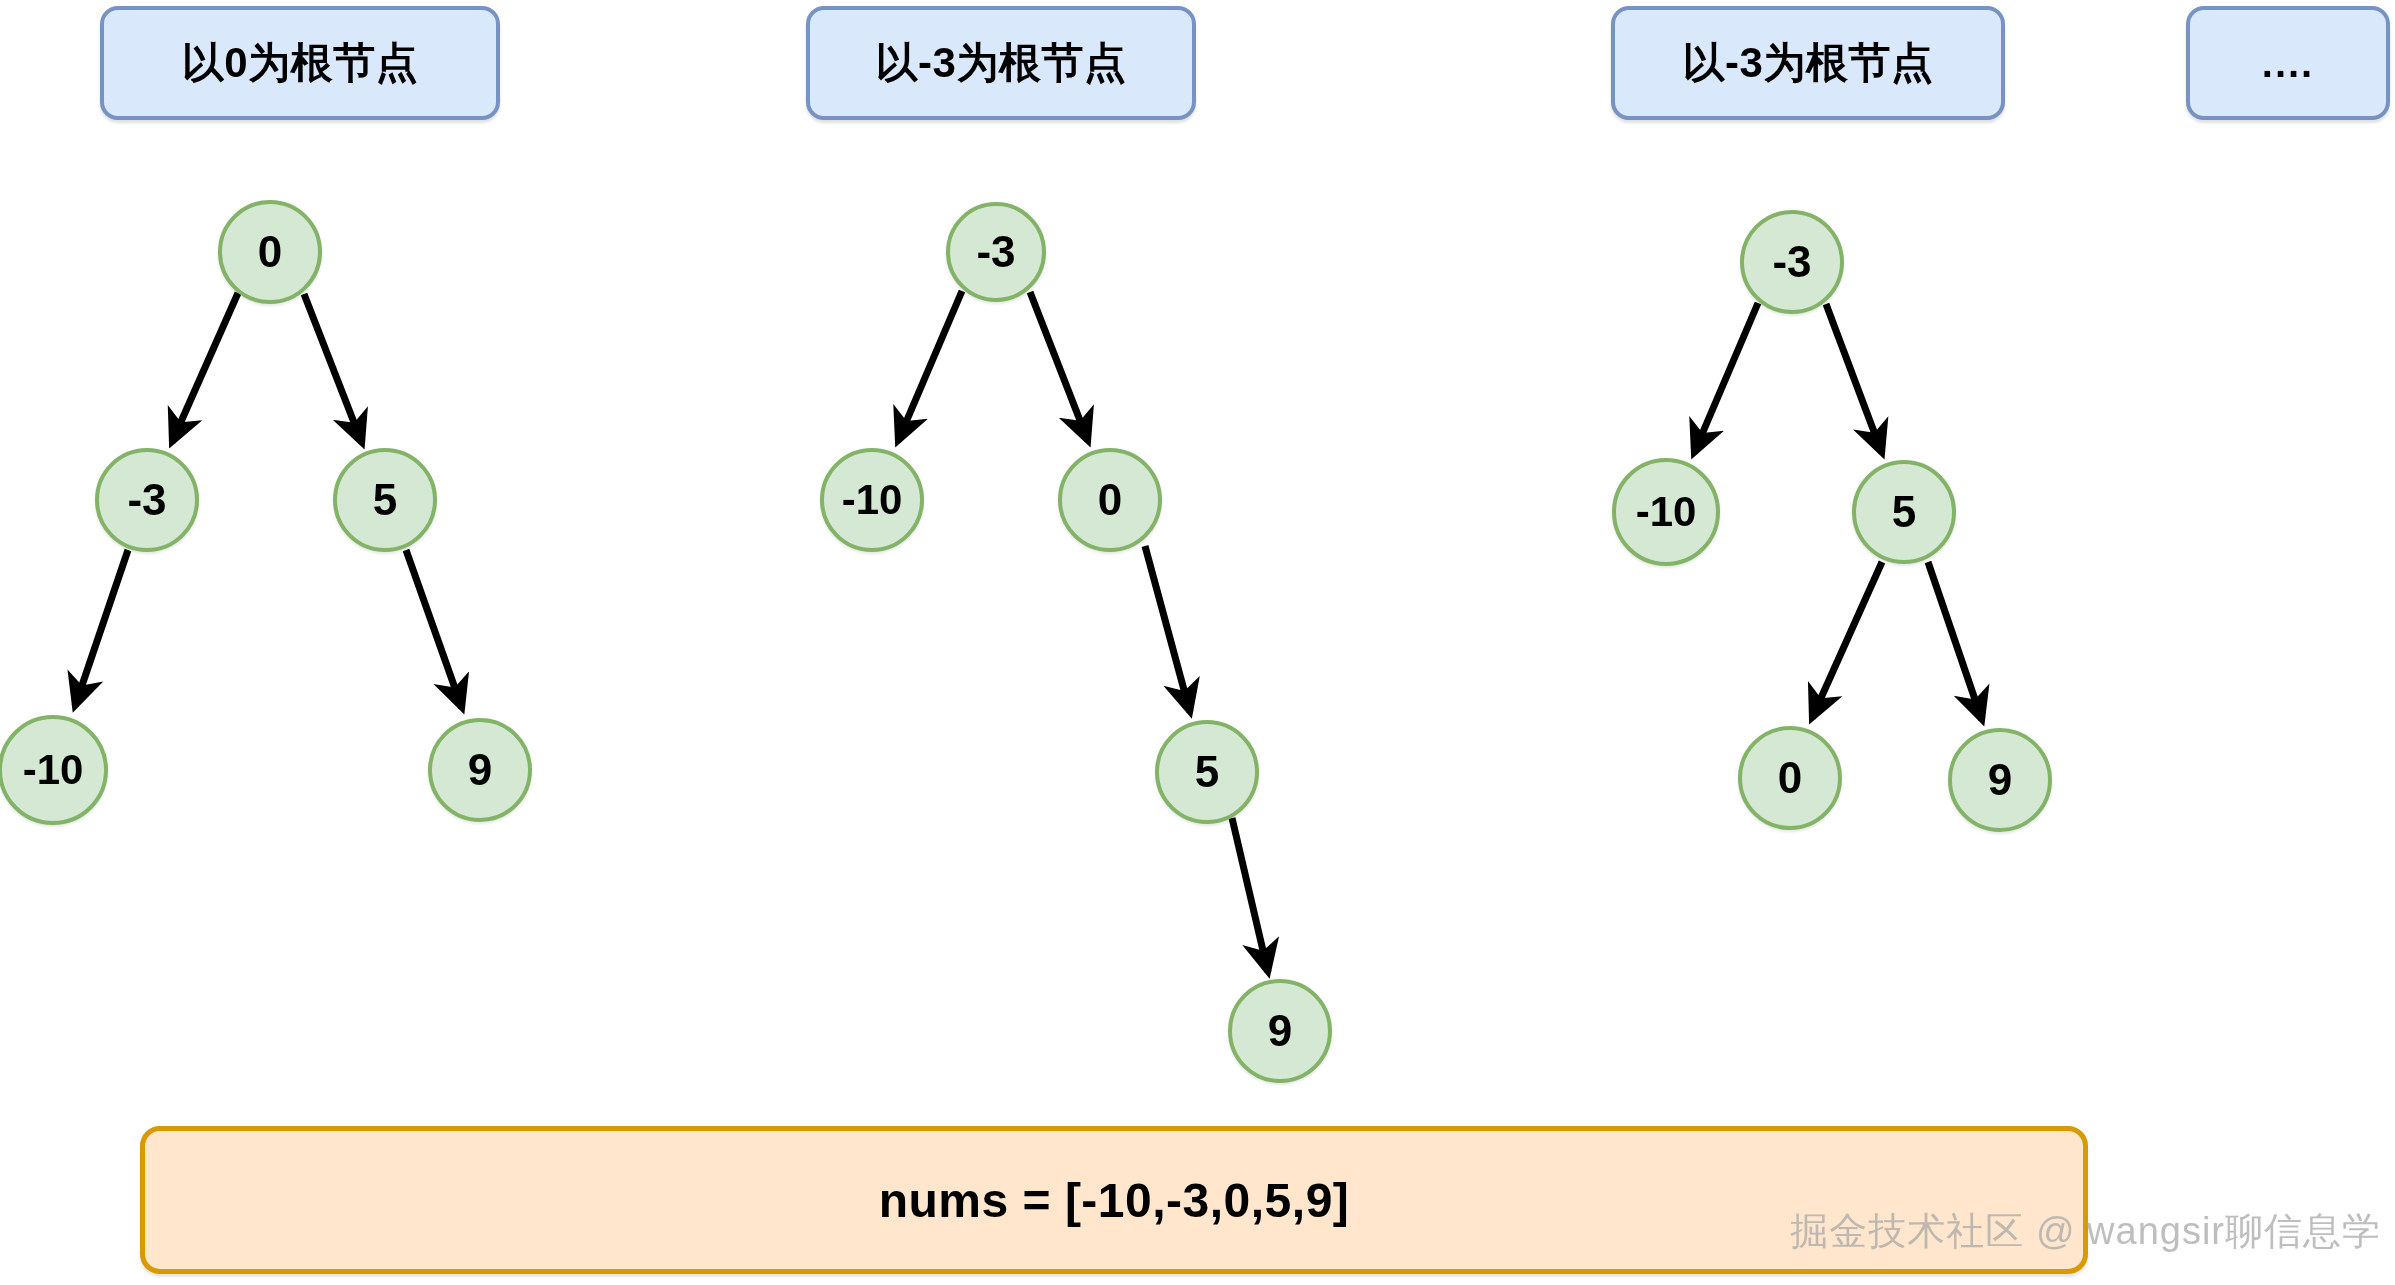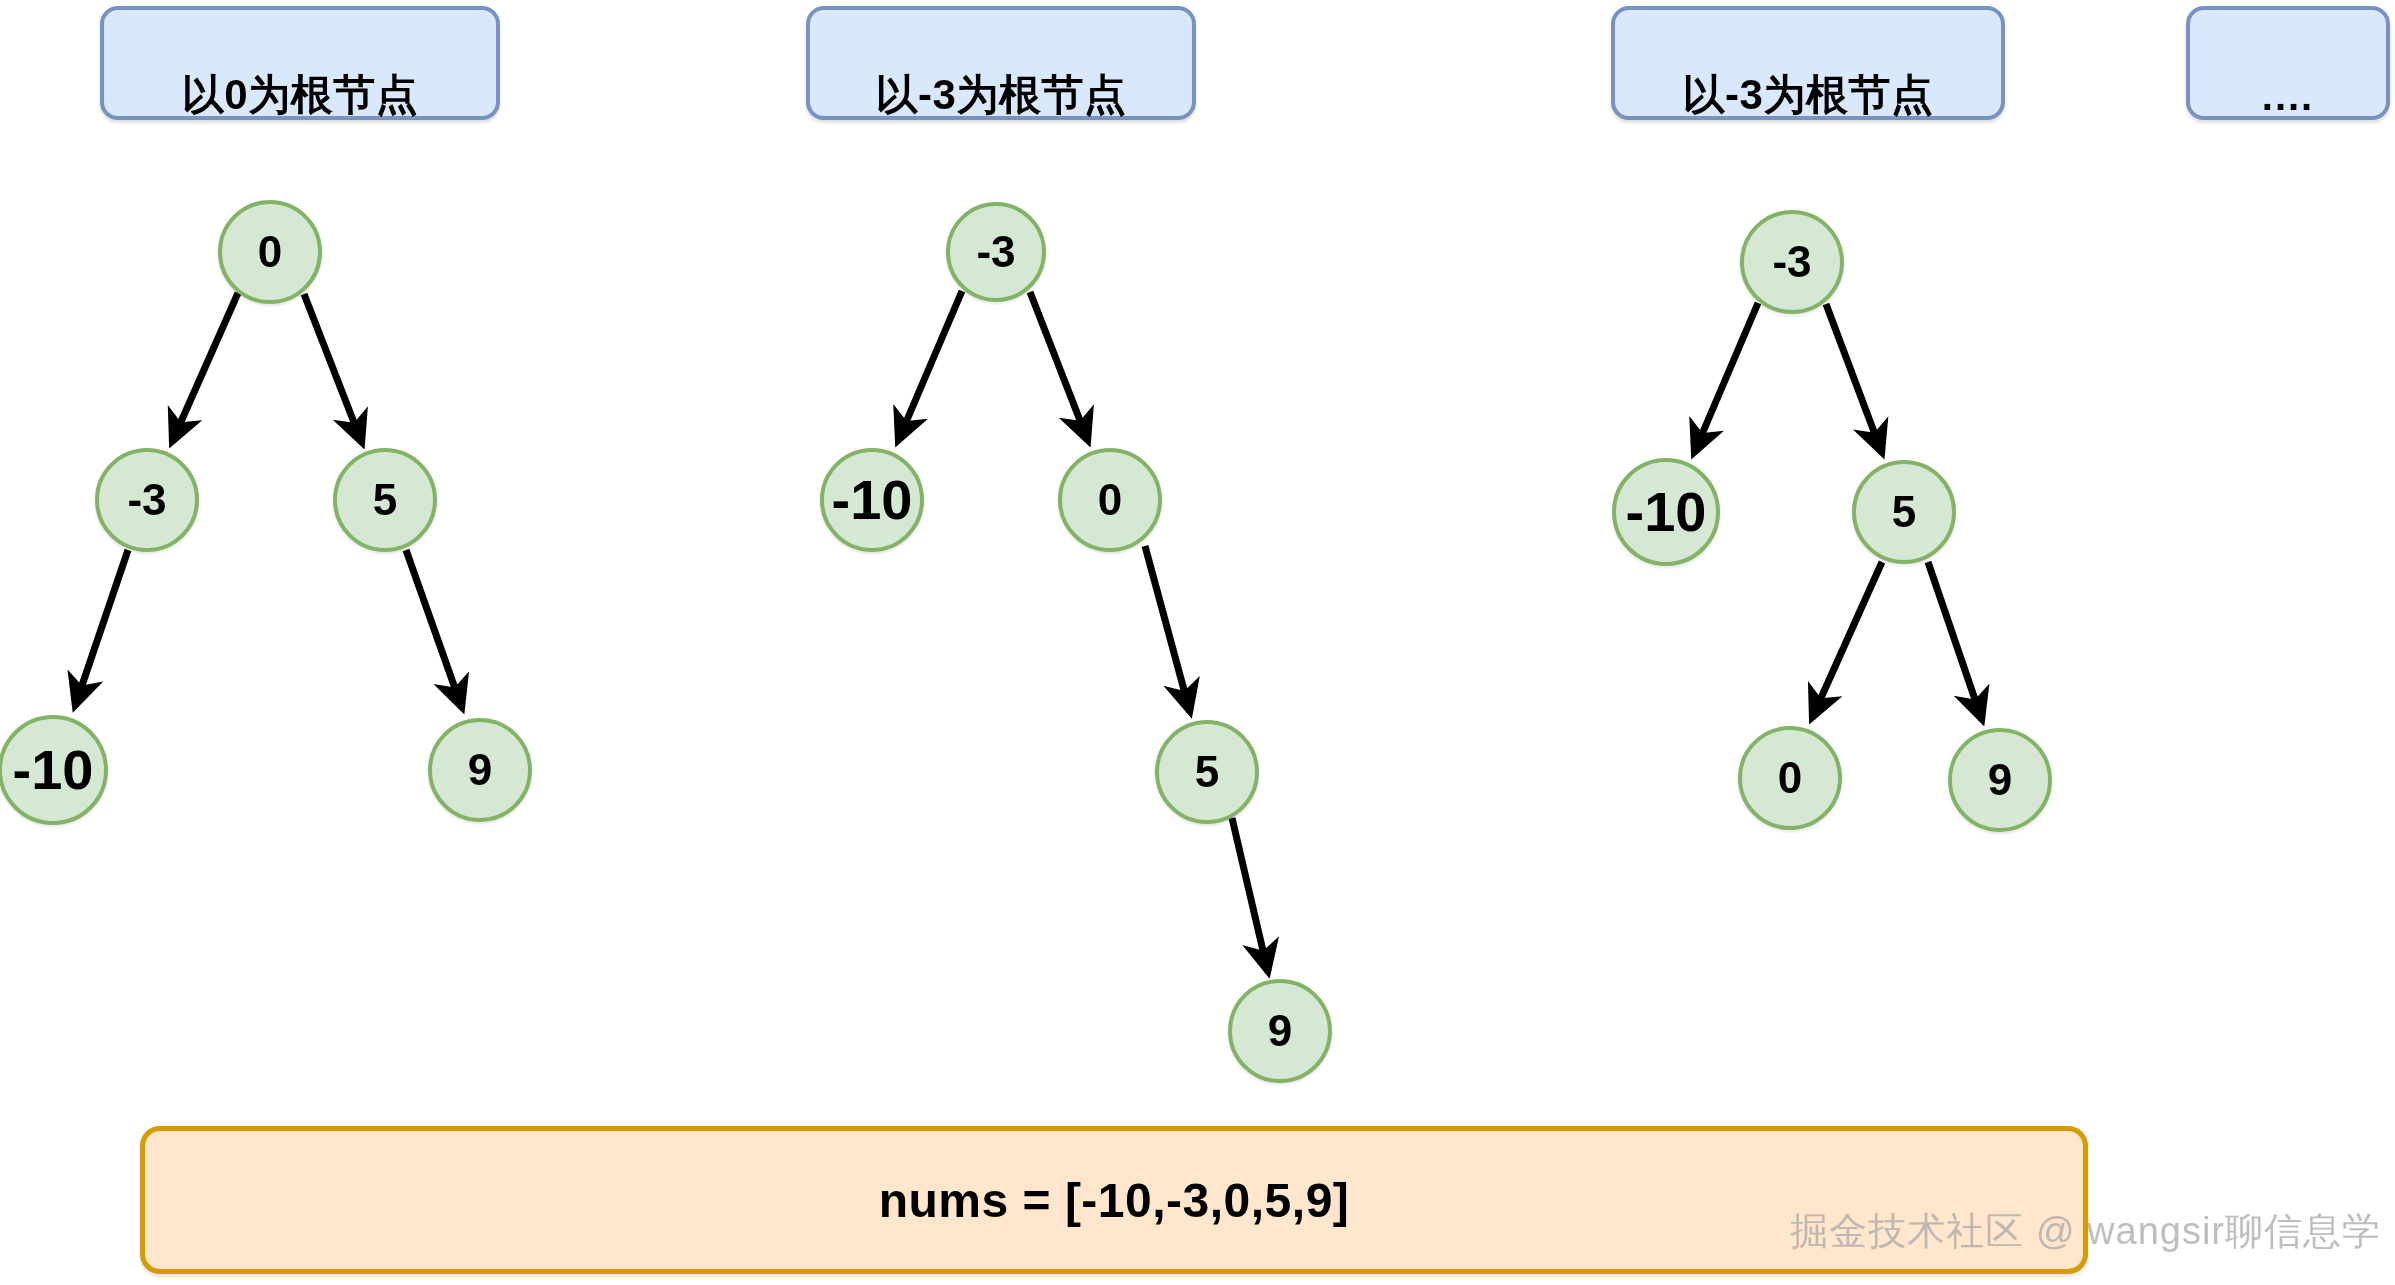--- a/index.html
+++ b/index.html
@@ -18,21 +18,21 @@
     overflow: hidden;
   }
   
   .label-box {
     position: absolute;
     box-sizing: border-box;
     background: #dae8fc;
     border: 4px solid #7693c4;
     border-radius: 18px;
     display: flex;
-    align-items: flex-end;
+    align-items: center;
     justify-content: center;
     color: #000000;
     font-weight: bold;
     letter-spacing: 0.5px;
     box-shadow: 0 3px 3px rgba(0,0,0,0.12);
   }
   .label-box .label-text {
     font-size: 42px;
     font-weight: bold;
     line-height: 1;
@@ -60,21 +60,21 @@
     border-radius: 50%;
     display: flex;
     align-items: center;
     justify-content: center;
     color: #000000;
     font-weight: bold;
     font-size: 44px;
     line-height: 1;
     box-shadow: 0 2px 3px rgba(0,0,0,0.10);
   }
-  .node.wide { font-size: 56px; }
+  .node.wide { font-size: 42px; }
   
   #nums-box {
     position: absolute;
     box-sizing: border-box;
     left: 140px;
     top: 1126px;
     width: 1948px;
     height: 148px;
     background: #ffe6cc;
     border: 5px solid #d79b00;

